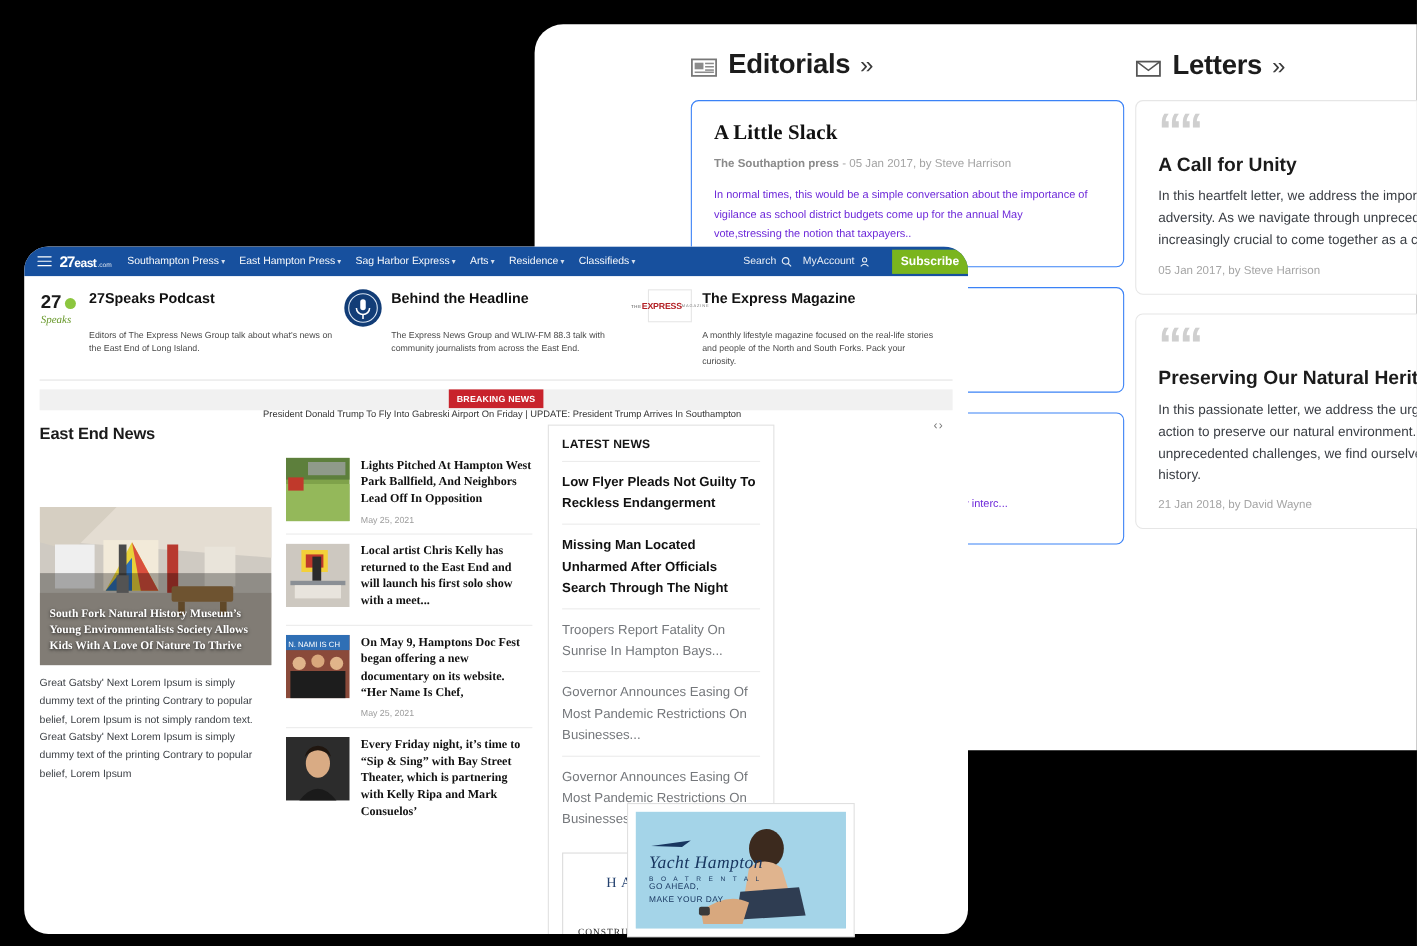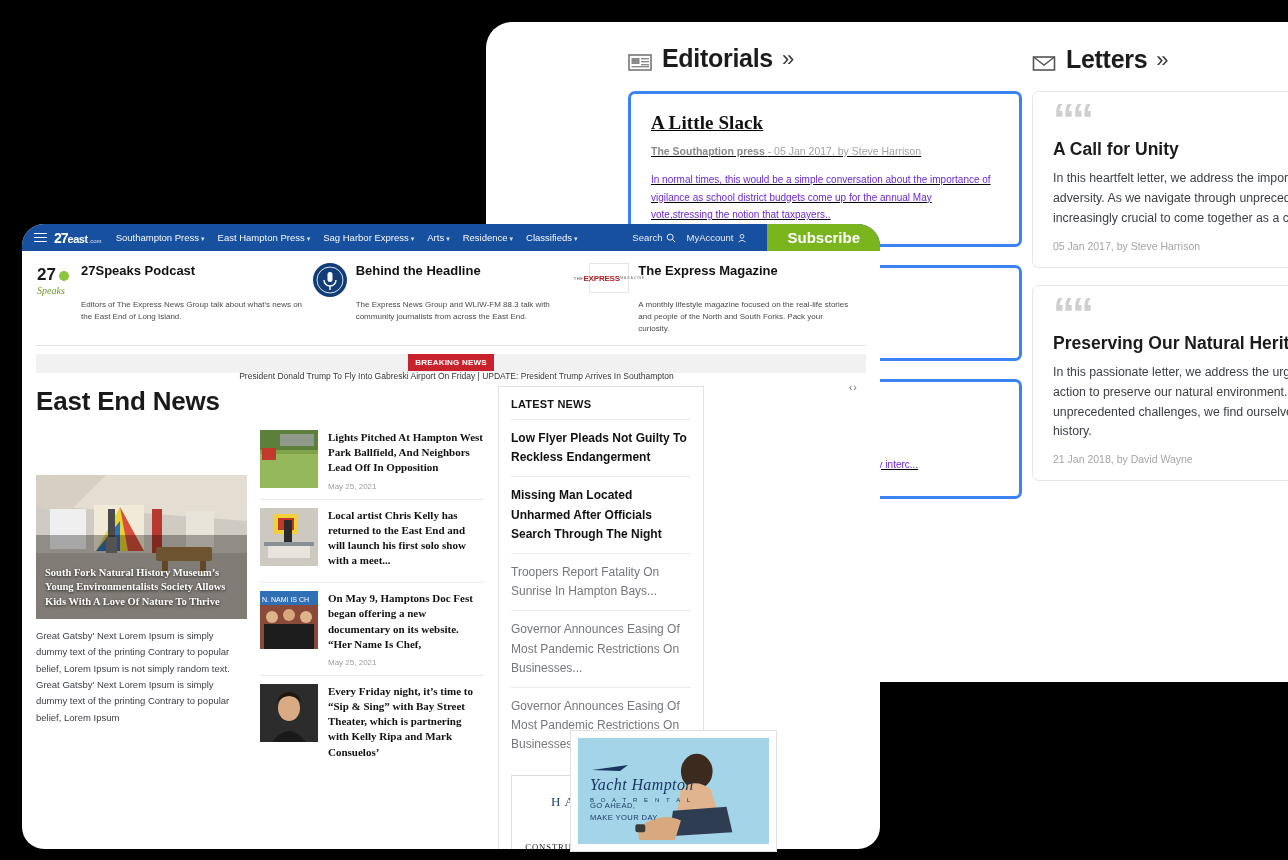--- a/index.html
+++ b/index.html
@@ -27,24 +27,23 @@
     font-size: 25px; font-weight: bold; color: #1c1c1c;
     letter-spacing: -0.3px;
   }
   .section-head .chev { font-size: 22px; color: #3a3a3a; font-weight: normal; }
   .sec-icon { display:inline-block; width: 25px; height: 20px; position: relative; }
 
   .col-editorials { position: absolute; left: 142px; top: 22px; width: 394px; }
   .col-letters    { position: absolute; left: 546px; top: 23px; width: 430px; }
 
   .ed-card {
-    border: 3px solid #3b82f6; border-radius: 7px;
+    border: 1px solid #3b82f6; border-radius: 7px;
     background: #fff; padding: 18px 28px 20px 20px;
     margin-top: 18px;
-    text-decoration: underline;
   }
   .ed-title {
     font-family: "Liberation Serif", serif;
     font-size: 19px; font-weight: bold; color: #111;
     margin-bottom: 11px; letter-spacing: .1px;
   }
   .ed-meta { font-size: 10.5px; margin-bottom: 14px; }
   .ed-meta .src { color: #8a8a8a; font-weight: bold; }
   .ed-meta .dt { color: #a3a3a3; }
   .ed-body { font-size: 10px; line-height: 1.75; color: #6d28d9; }
@@ -85,22 +84,22 @@
   .burger i { display:block; height:1.5px; background:#fff; margin:2.6px 0; border-radius:1px;}
   .logo27 { display:flex; align-items:baseline; margin-right: 14px; }
   .logo27 .n { font-size: 14px; font-weight: bold; letter-spacing: -1px; }
   .logo27 .e { font-size: 11px; font-weight: bold; letter-spacing: -.5px; }
   .logo27 .c { font-size: 6px; opacity: .85; margin-left: 1px; }
   .navlink { margin-right: 13px; white-space: nowrap; opacity: .97; }
   .navlink .car { font-size: 7px; margin-left: 2px; opacity: .85; }
   .nav-right { margin-left: auto; display: flex; align-items: center; gap: 10px; padding-right: 0; }
   .nav-ico { opacity: .9; display:flex; align-items:center; gap:4px;}
   .subscribe {
-    background: #7ab51d; color: #fff; font-weight: bold; font-size: 15px;
-    padding: 5px 20px; margin-left: 10px; align-self: stretch;
+    background: #7ab51d; color: #fff; font-weight: bold; font-size: 11px;
+    padding: 5px 8px; margin-left: 10px; align-self: stretch;
     display: flex; align-items: center;
   }
 
   
   .promo { display: flex; padding: 12px 14px 10px 14px; gap: 0; }
   .promo-item { display: flex; gap: 9px; flex: 1; padding-right: 10px; }
   .promo-txt h4 { font-size: 13px; color: #111; margin-bottom: 21px; }
   .promo-txt p { font-size: 8px; color: #4a4a4a; line-height: 1.5; }
 
   .p-logo1 { width: 36px; height: 36px; flex:0 0 36px; position: relative; }
@@ -117,21 +116,21 @@
   .bn-tag { background: #c8232c; color:#fff; font-weight: bold; font-size: 8px; padding: 4px 7px; height:19px; display:flex; align-items:center; letter-spacing:.2px;}
   .bn-txt { padding-left: 11px; }
   .bn-arrows { margin-left: auto; padding-right: 8px; color: #777; font-size: 11px; letter-spacing: 1px;}
 
   
   .content { display: flex; padding: 13px 14px 0 14px; gap: 14px; }
   .col-main { width: 448px; }
   .col-side { width: 206px; }
 
   .h-section {
-    font-size: 26px; font-weight: bold; color: #1a1a1a;
+    font-size: 15px; font-weight: bold; color: #1a1a1a;
     margin-bottom: 13px; letter-spacing: -.2px;
   }
   .main-split { display: flex; gap: 13px; }
   .lead { width: 211px; }
   .lead-photo { width: 211px; height: 144px; position: relative; overflow: hidden; margin-top: 45px; }
   .lead-cap {
     position: absolute; left: 0; right: 0; bottom: 0; padding: 9px 9px 10px 9px;
     font-family: "Liberation Serif", serif; color: #fff; font-size: 10.5px;
     font-weight: bold; line-height: 1.38; text-shadow: 0 1px 3px rgba(0,0,0,.8);
   }

